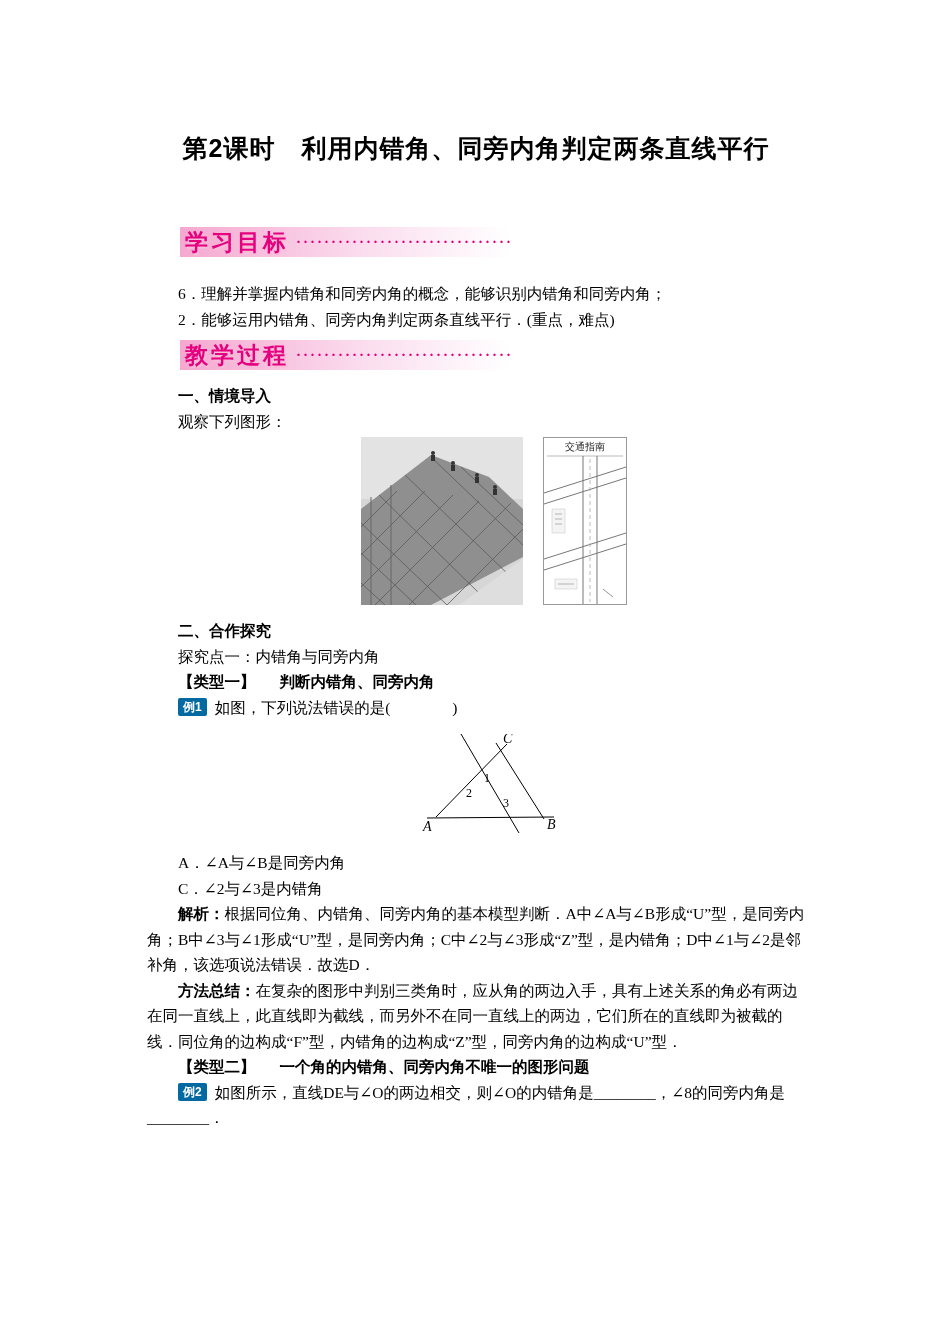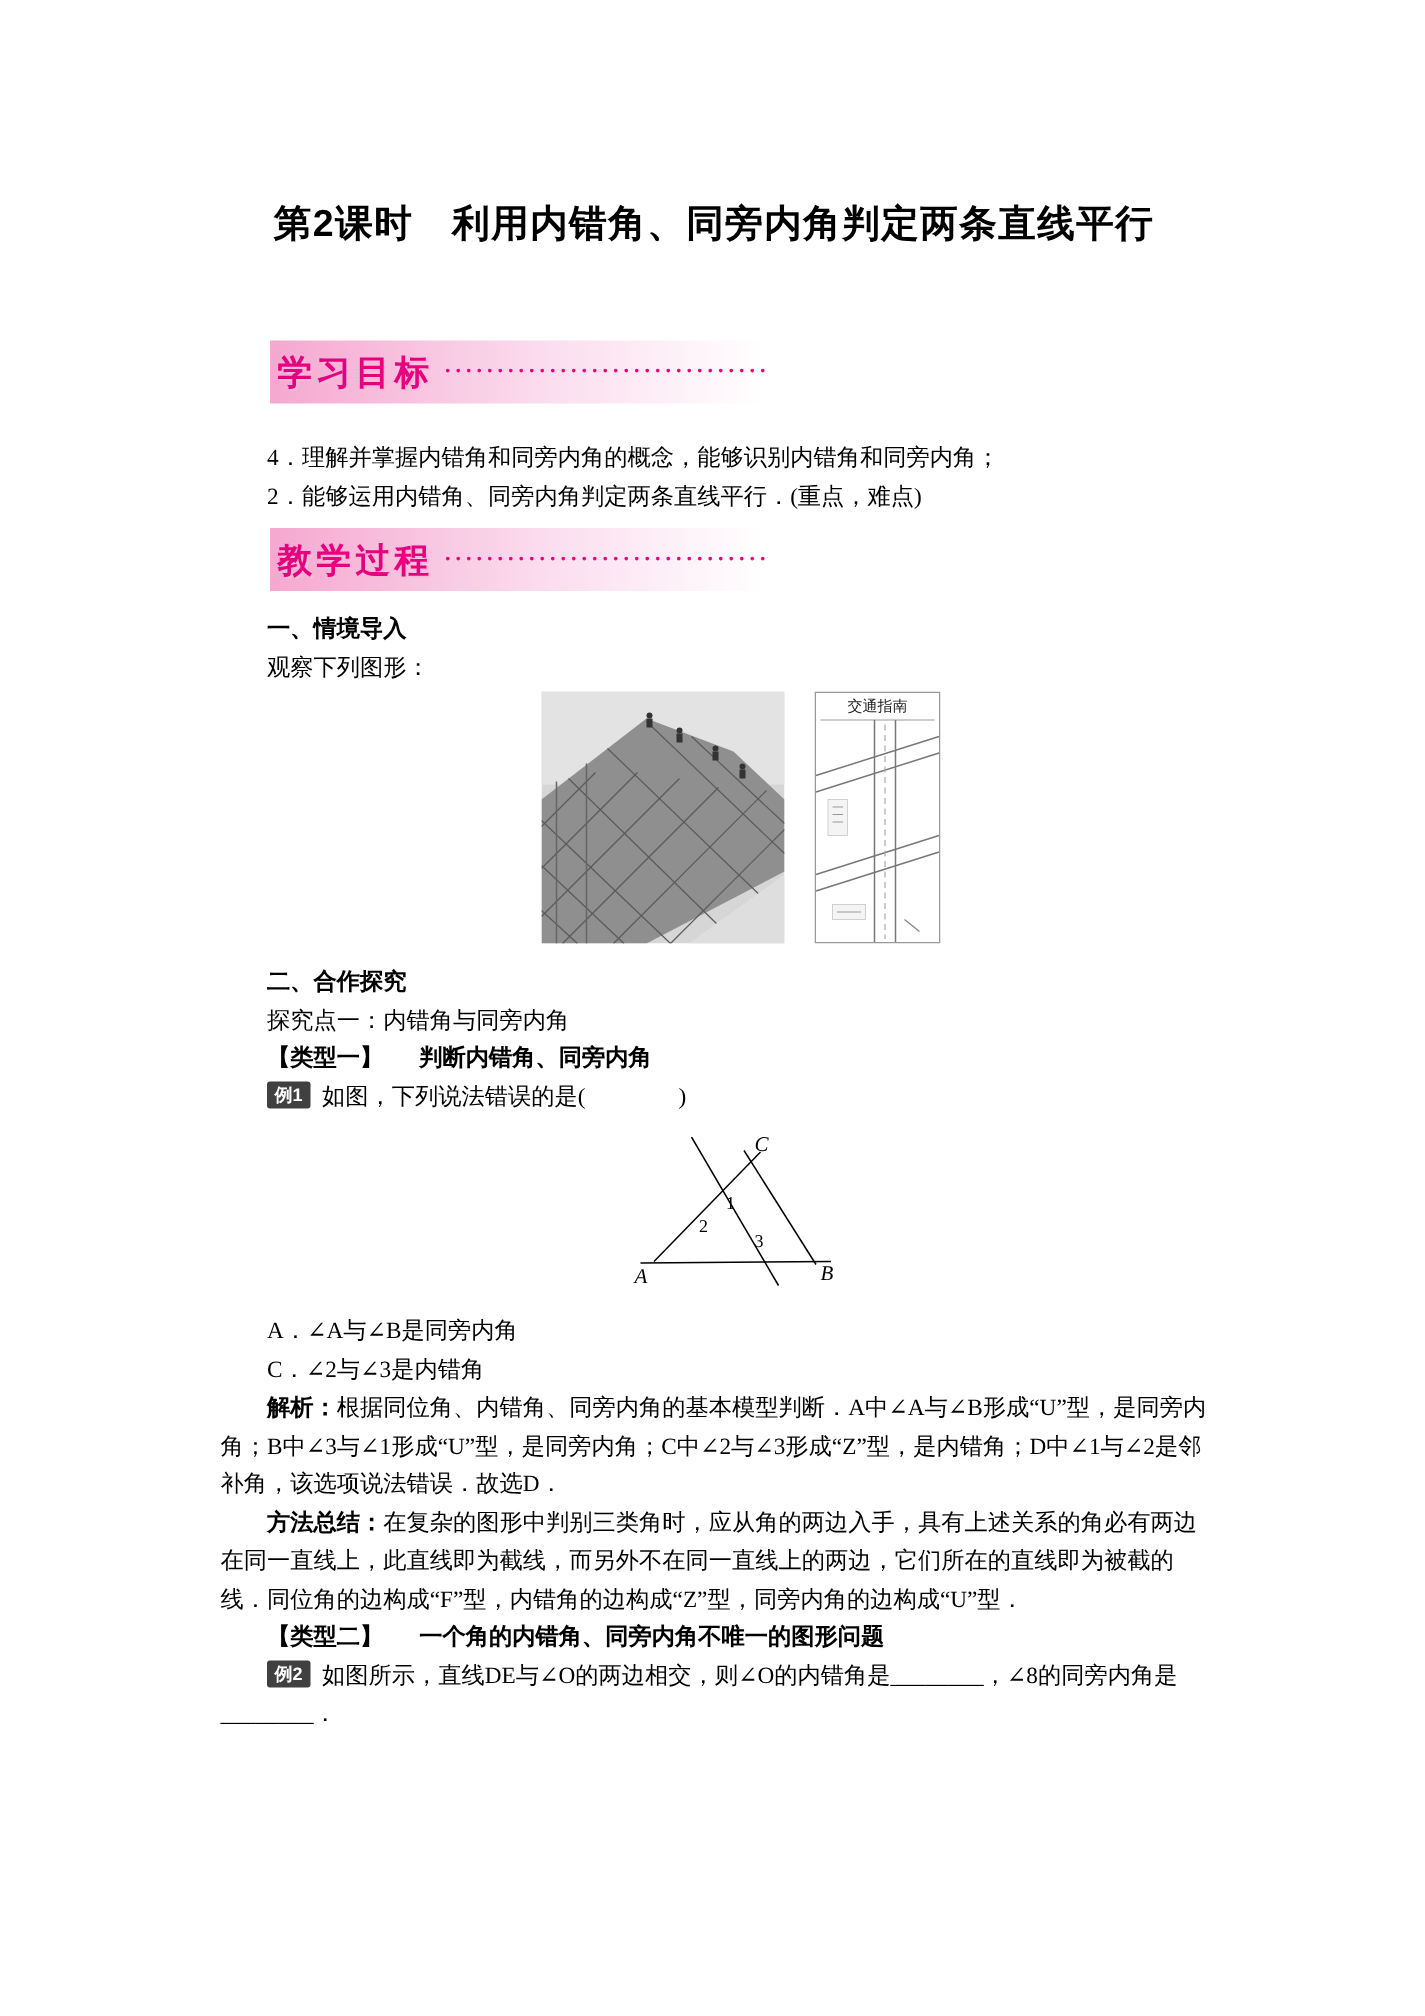--- a/index.html
+++ b/index.html
@@ -7,21 +7,21 @@
     width:950px;height:1344px;background:#ffffff;color:#000;
     font-family:"Liberation Serif","DejaVu Serif",serif;
     font-size:15.5px;
   }
   .page{box-sizing:border-box;width:950px;height:1344px;padding:132px 145px 59px 147px;overflow:hidden;}
   .title{
     font-family:"Liberation Sans","DejaVu Sans",sans-serif;
     font-size:25px;font-weight:bold;text-align:center;margin:0;letter-spacing:1px;
   }
   .banner{
-    display:flex;align-items:center;width:330px;height:42px;margin-left:33px;
+    display:flex;align-items:center;width:330px;height:30px;margin-left:33px;
     background:linear-gradient(90deg,#f5a8d0 0%,#fbdcee 55%,#ffffff 100%);
     padding-left:5px;box-sizing:border-box;overflow:hidden;
   }
   .banner1{margin-top:62px;}
   .banner2{margin-top:8px;text-align:center;}
   .btext{
     font-family:"Liberation Sans","DejaVu Sans",sans-serif;
     font-size:23px;font-weight:bold;color:#e5007f;letter-spacing:3px;white-space:nowrap;
     text-shadow:1.5px 1.5px 0 #f8bcd9;
   }
@@ -30,21 +30,21 @@
   p{margin:0;line-height:25.5px;text-indent:2em;}
   .objectives{margin-top:24px;}
   .sec-heading{
     font-family:"Liberation Sans","DejaVu Sans",sans-serif;font-weight:bold;margin-top:13px;
   }
   .figures-row{display:flex;justify-content:center;gap:20px;margin:3px 0 0 35px;}
   .guess-p{margin-top:11px;}
   .type-line{font-family:"Liberation Sans","DejaVu Sans",sans-serif;font-weight:bold;}
   .utitle{margin-left:24px;}
   .ex-badge{
-    display:inline-block;background:#404040;color:#fff;
+    display:inline-block;background:#0369a1;color:#fff;
     font-family:"Liberation Sans","DejaVu Sans",sans-serif;
     font-size:12px;font-weight:bold;line-height:1;padding:3px 5px;border-radius:2px;
     margin-right:8px;vertical-align:1.5px;text-indent:0;
   }
   .figure-wrap{text-align:center;margin:14px 0 8px 30px;}
   .plabel{font-family:"Liberation Sans","DejaVu Sans",sans-serif;font-weight:bold;}
   svg text{font-family:"Liberation Serif","DejaVu Serif",serif;}
   .vlabel{font-style:italic;font-size:14px;}
   .alabel{font-size:12px;}
   .tg-title{font-size:10px;fill:#222;font-family:"Liberation Sans","DejaVu Sans",sans-serif;}
@@ -55,21 +55,21 @@
 <div class="page">
 
   <h1 class="title">第2课时　利用内错角、同旁内角判定两条直线平行</h1>
 
   <div class="banner banner1">
     <span class="btext">学习目标</span>
     <span class="bdots">················································</span>
   </div>
 
   <div class="objectives">
-    <p>4．理解并掌握内错角和同旁内角的概念，能够识别内错角和同旁内角；</p>
+    <p>6．理解并掌握内错角和同旁内角的概念，能够识别内错角和同旁内角；</p>
     <p>2．能够运用内错角、同旁内角判定两条直线平行．(重点，难点)</p>
   </div>
 
   <div class="banner banner2">
     <span class="btext">教学过程</span>
     <span class="bdots">················································</span>
   </div>
 
   <p class="sec-heading">一、情境导入</p>
   <p>观察下列图形：</p>

